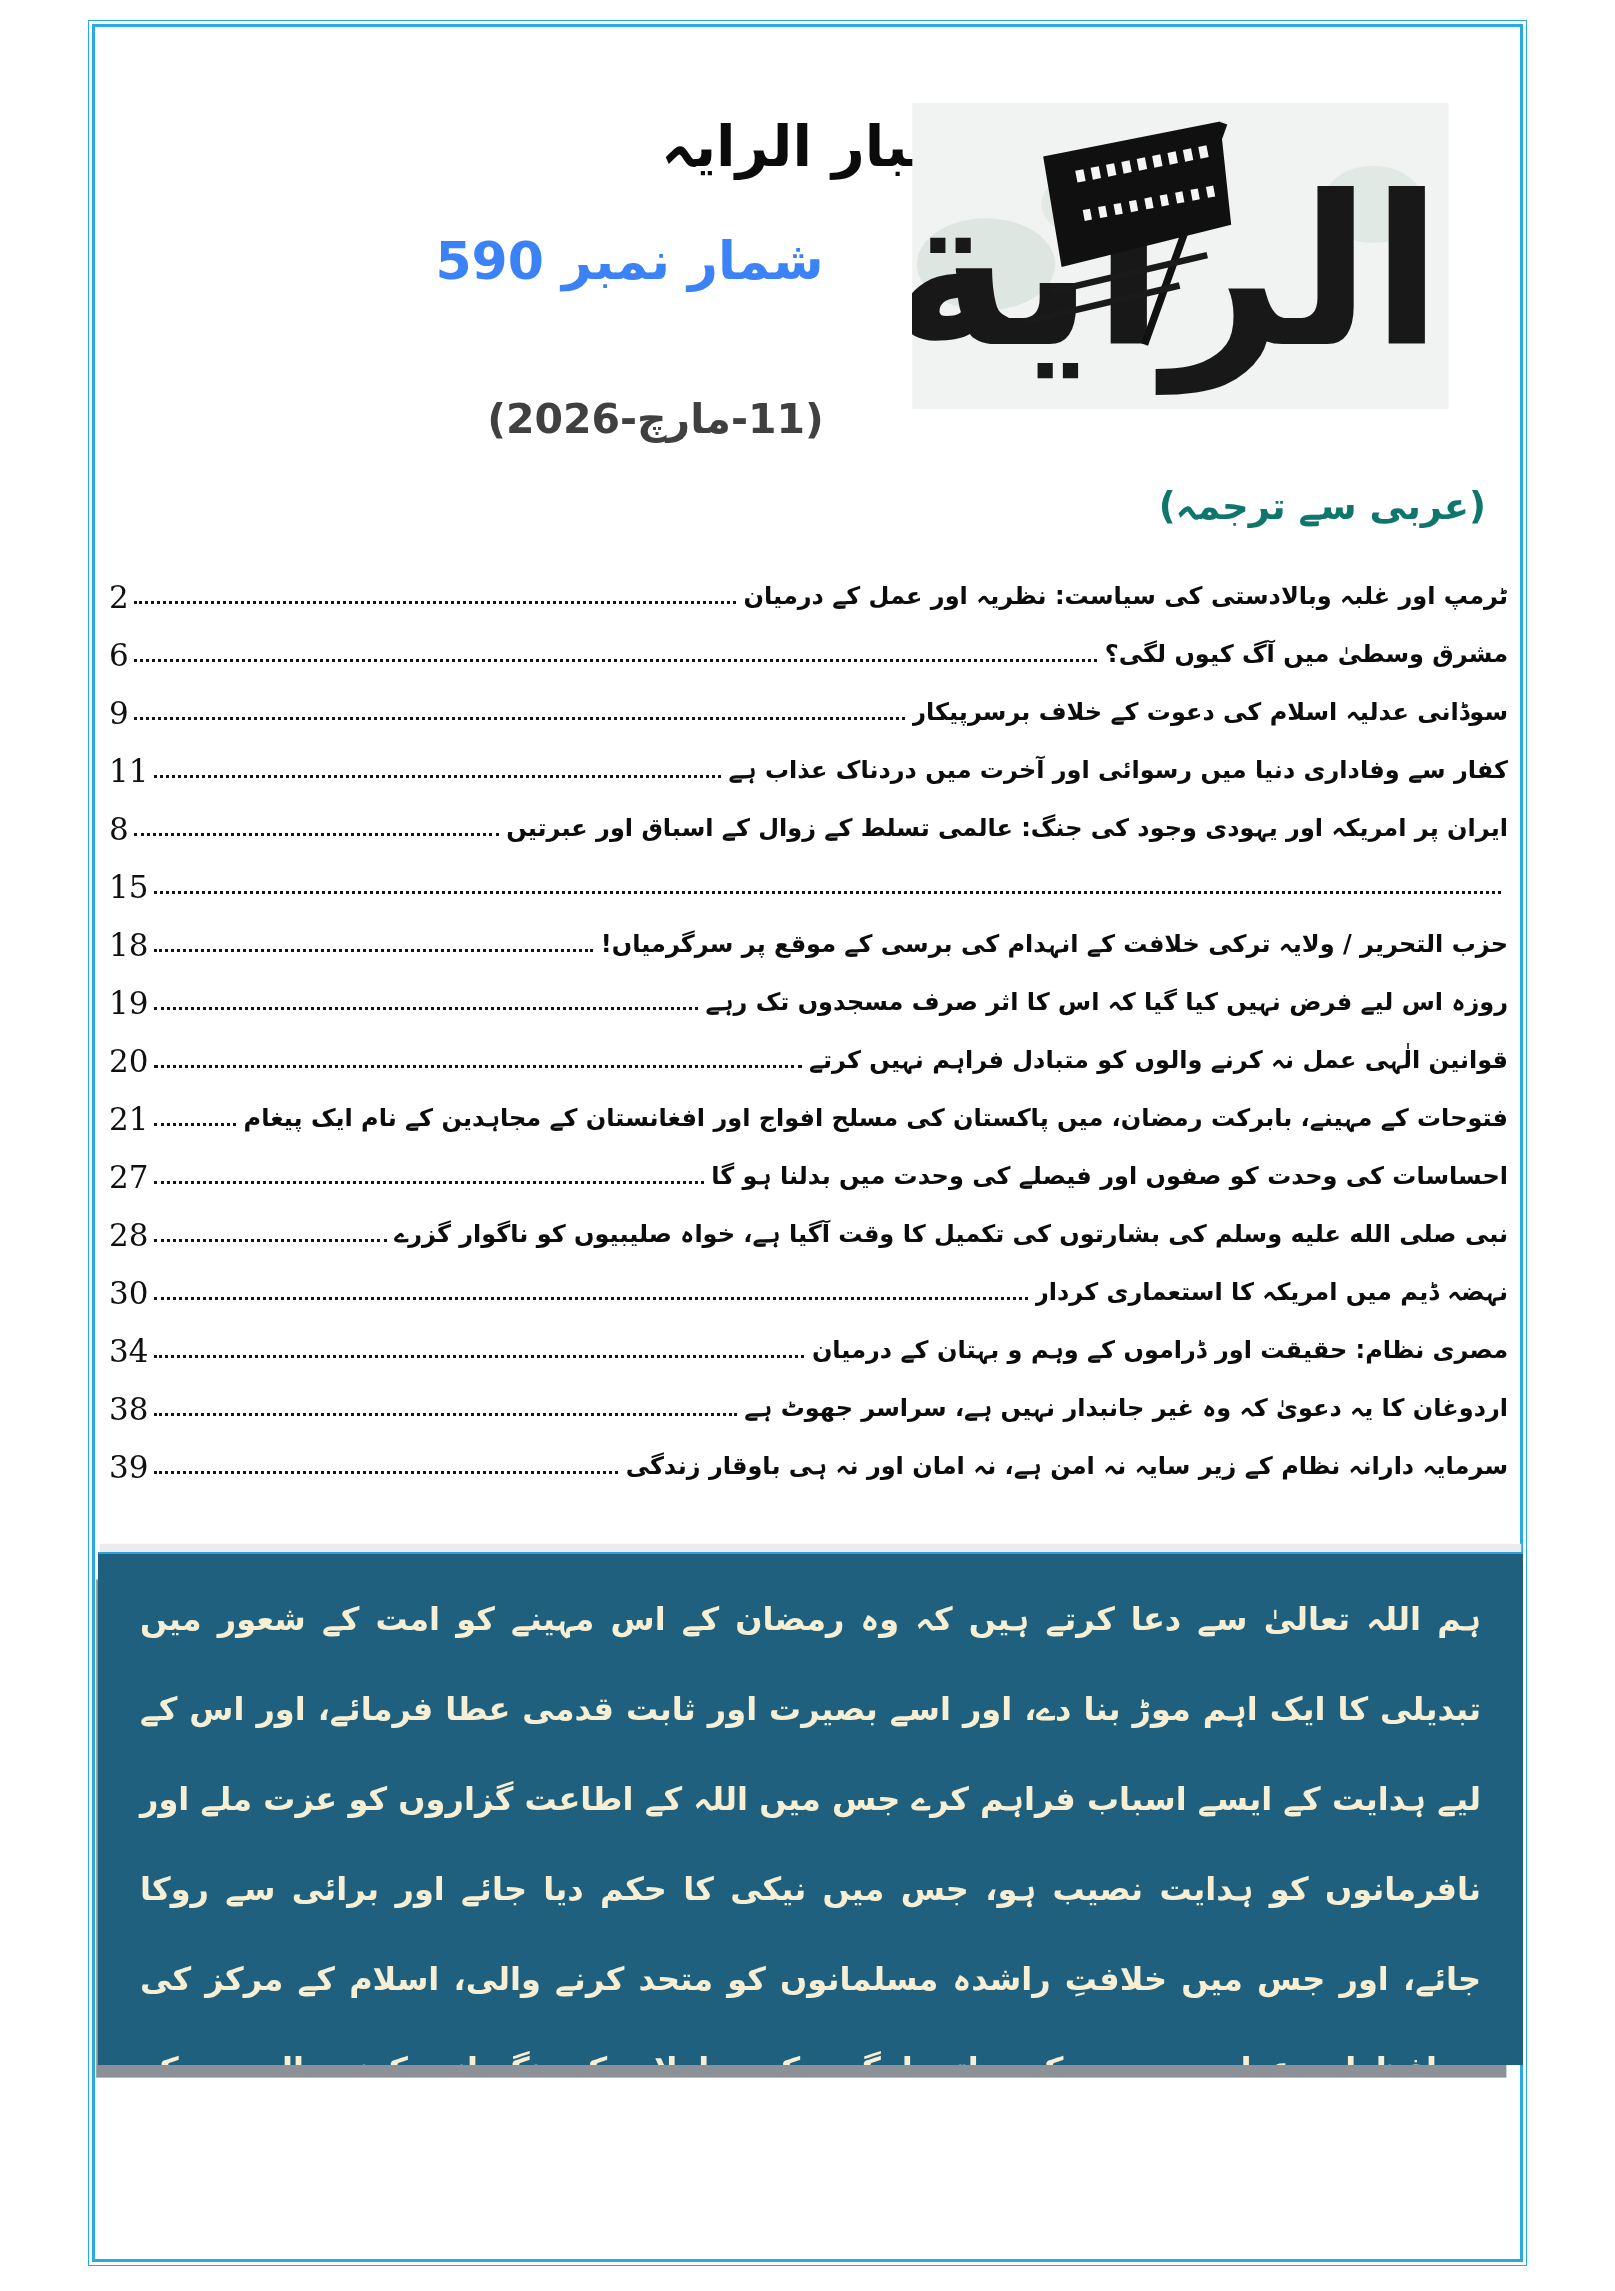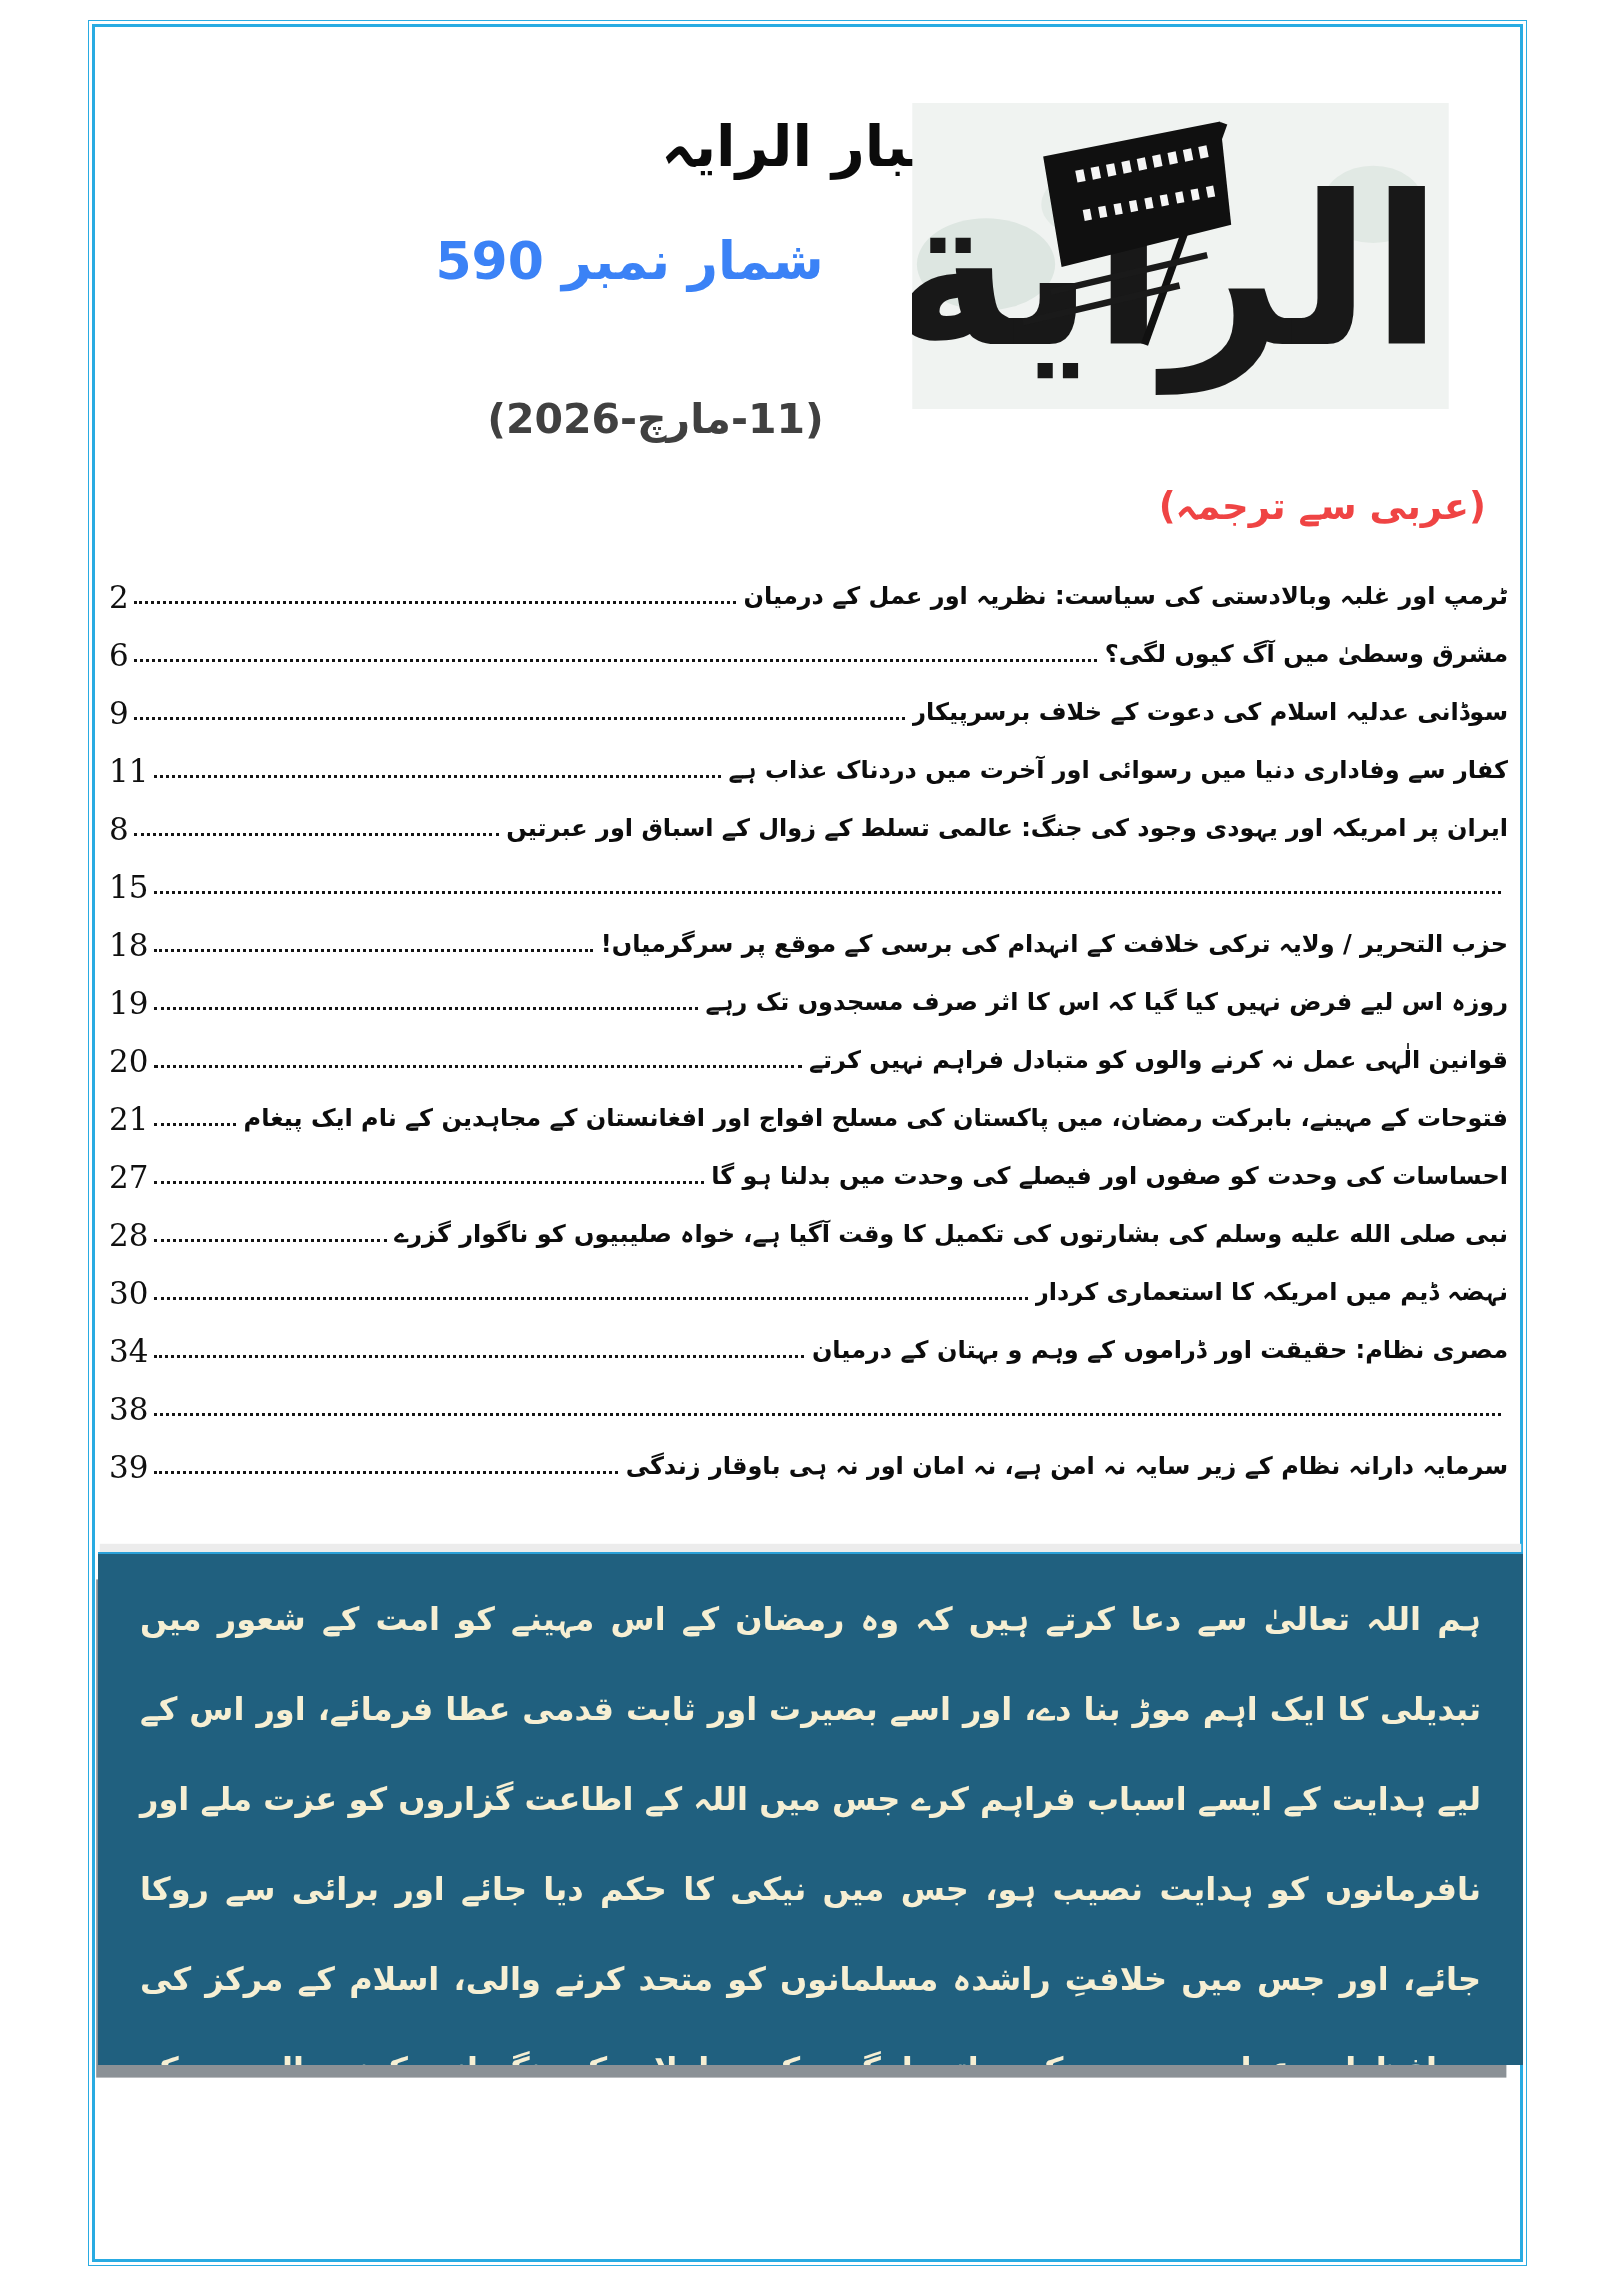--- a/index.html
+++ b/index.html
@@ -21,21 +21,21 @@
     position:absolute; top:231px; left:297px; width:665px; text-align:center;
     font-size:52px; font-weight:bold; color:#3b82f6; direction:rtl; white-space:nowrap;
   }
   .date {
     position:absolute; top:395px; left:397px; width:517px; text-align:center;
     font-size:41px; font-weight:bold; color:#404040; direction:rtl; white-space:nowrap;
   }
   .logo { position:absolute; left:912px; top:103px; width:537px; height:306px; }
   .toc-heading {
     position:absolute; top:485px; right:129px; font-size:37px; font-weight:bold;
-    color:#ef4444; direction:rtl; white-space:nowrap;
+    color:#0f766e; direction:rtl; white-space:nowrap;
   }
   .toc { position:absolute; left:109px; top:556px; width:1399px; }
   .toc-row { display:flex; direction:rtl; align-items:flex-end; height:58px; }
   .toc-title {
     font-size:24px; font-weight:bold; color:#0d0d0d; white-space:nowrap;
     line-height:1.45; flex:0 0 auto; max-width:100%; overflow:hidden;
   }
   .toc-dots {
     flex:1 1 auto; min-width:7.4px; border-bottom:3.7px dotted #141414;
     margin:0 7.4px 10px 5.5px; height:0.9px;
@@ -147,20 +147,21 @@
       <span class="toc-title">نہضہ ڈیم میں امریکہ کا استعماری کردار</span>
       <span class="toc-dots"></span>
       <span class="toc-page">30</span>
     </div>
     <div class="toc-row">
       <span class="toc-title">مصری نظام: حقیقت اور ڈراموں کے وہم و بہتان کے درمیان</span>
       <span class="toc-dots"></span>
       <span class="toc-page">34</span>
     </div>
     <div class="toc-row">
+      <span class="toc-title">اردوغان کا یہ دعویٰ کہ وہ غیر جانبدار نہیں ہے، سراسر جھوٹ ہے</span>
       <span class="toc-dots"></span>
       <span class="toc-page">38</span>
     </div>
     <div class="toc-row">
       <span class="toc-title">سرمایہ دارانہ نظام کے زیر سایہ نہ امن ہے، نہ امان اور نہ ہی باوقار زندگی</span>
       <span class="toc-dots"></span>
       <span class="toc-page">39</span>
     </div>
   </div>
 

